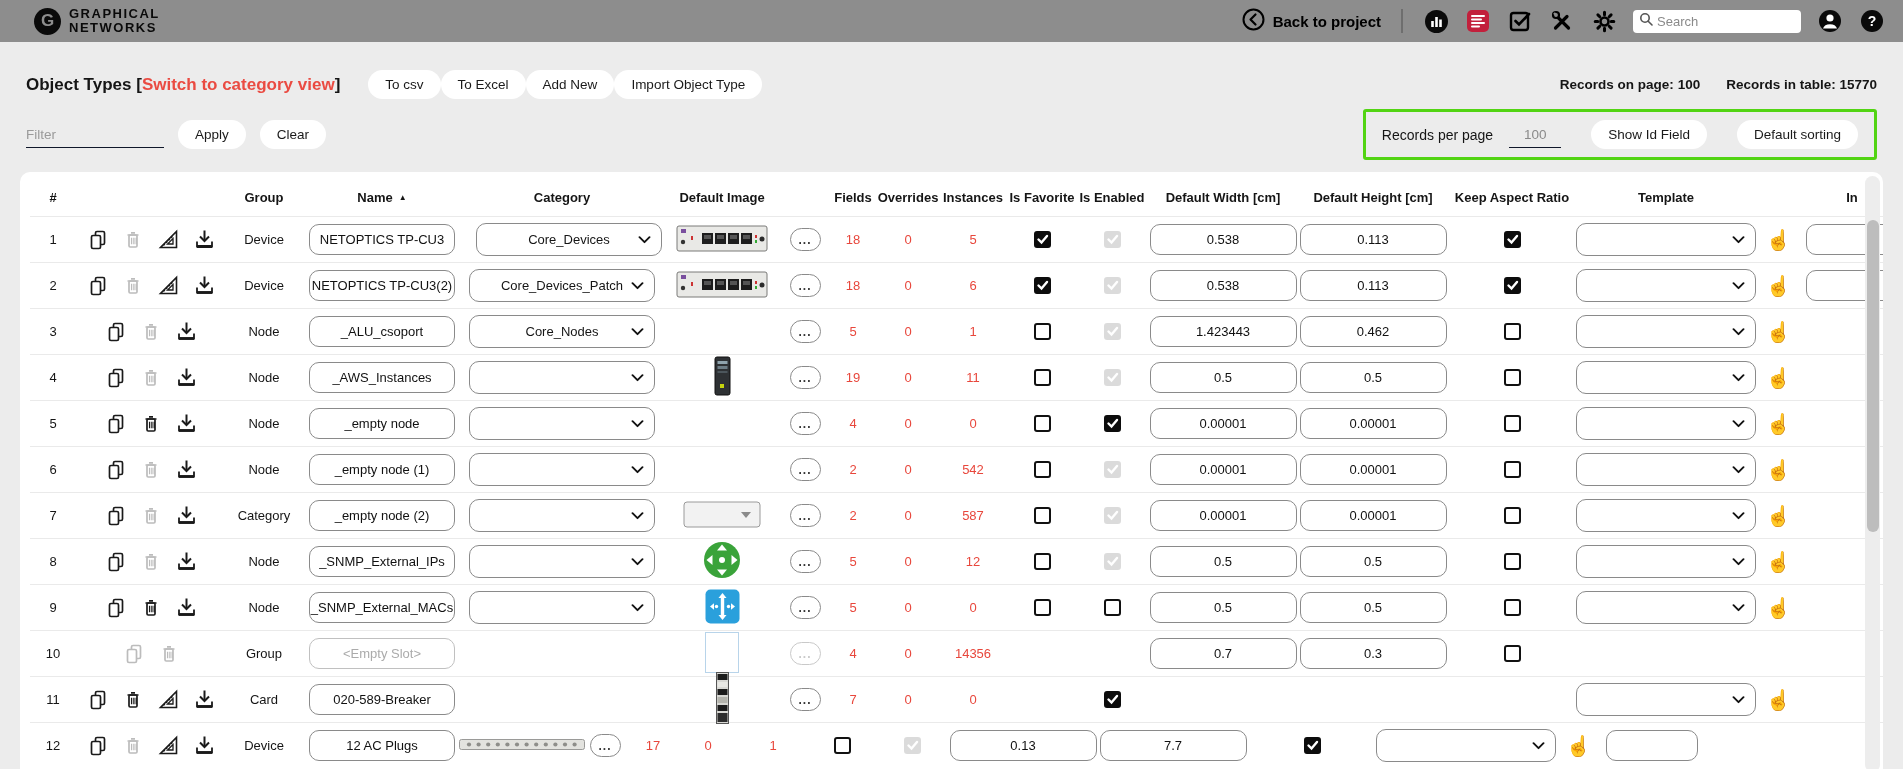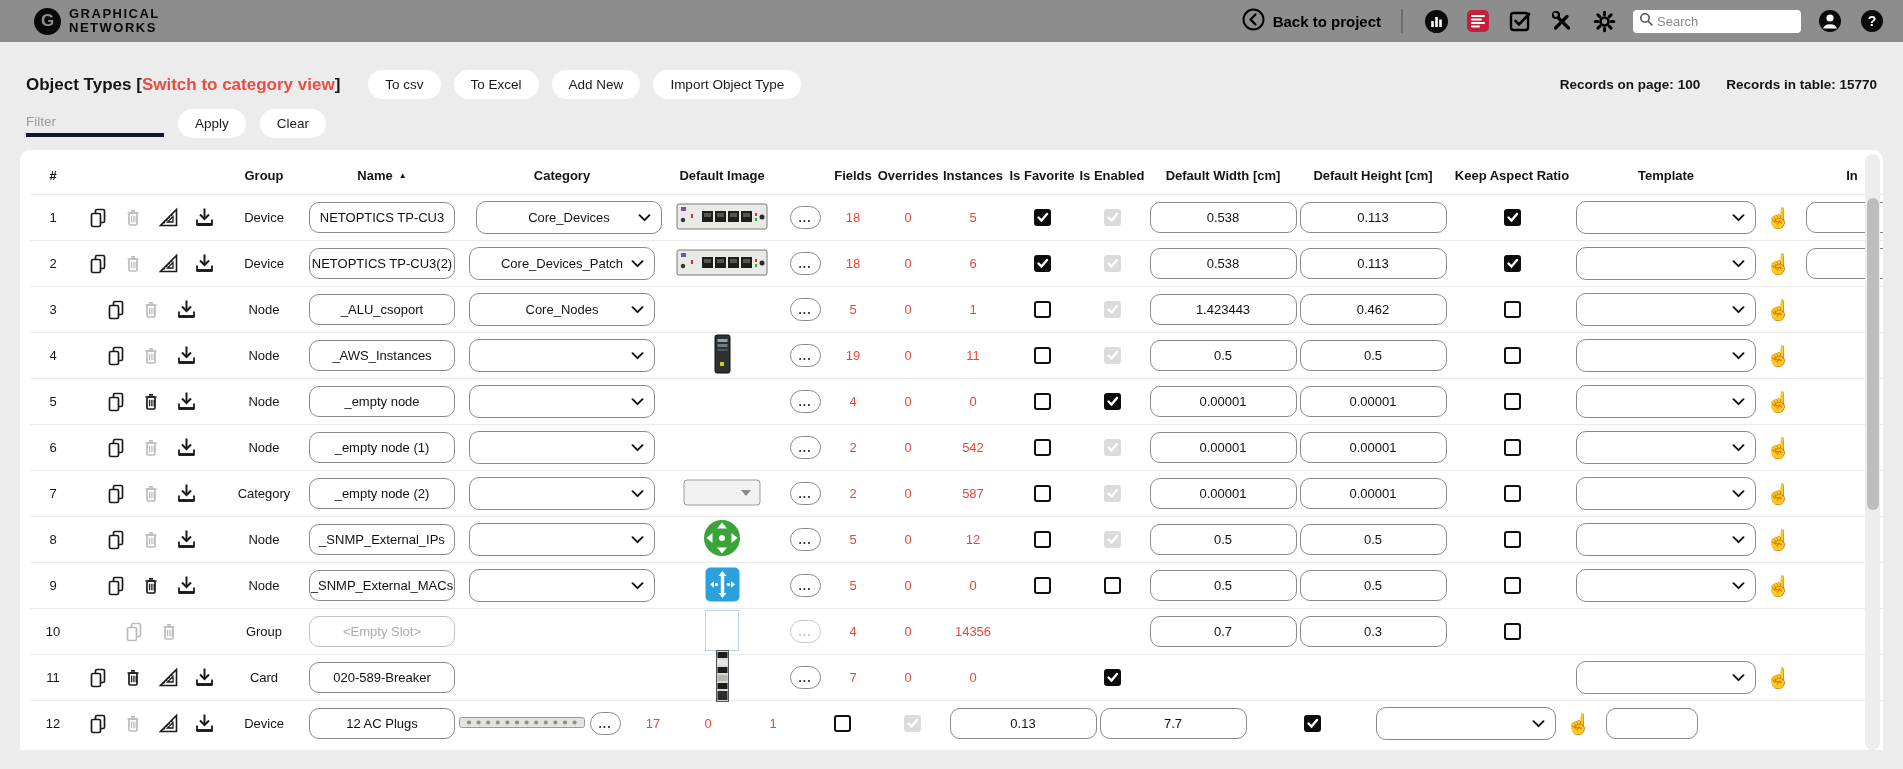--- a/index.html
+++ b/index.html
@@ -20,26 +20,26 @@
   .search-wrap input { border:none; outline:none; font-size:13px; width:130px; color:#333; background:transparent; font-family:"Liberation Sans",sans-serif; }
   .search-wrap input::placeholder { color:#8a8a8a; }
 
   
   .title-row { display:flex; align-items:center; margin:28px 26px 0 26px; }
   .page-title { font-size:17px; font-weight:bold; }
   .bracket { font-size:17px; font-weight:bold; }
   .switch-link { font-size:17px; font-weight:bold; color:#ea4b42; cursor:pointer; }
   .pill-btn { background:#fff; border:none; border-radius:16px; height:29px; padding:0 17px;
               font-size:13.5px; font-family:"Liberation Sans",sans-serif; cursor:pointer; color:#1a1a1a; }
-  .title-btns { display:flex; gap:13px; margin-left:28px; }
+  .title-btns { display:flex; margin-left:28px; }
   .title-right { margin-left:auto; display:flex; gap:26px; font-size:13.5px; font-weight:bold; }
 
   
   .filter-row { display:flex; align-items:center; margin:10px 26px 0 26px; }
-  .underline-input { border:none; border-bottom:4px solid #0f172a; background:transparent; outline:none;
+  .underline-input { border:none; border-bottom:1px solid #0f172a; background:transparent; outline:none;
                      font-size:13.5px; height:26px; font-family:"Liberation Sans",sans-serif; }
   .filter-input { width:138px; }
   .underline-input::placeholder { color:#9a9a9a; }
   .filter-row .pill-btn { margin-left:14px; }
   .rpp-panel { margin-left:auto; border:3px solid #52d413; border-radius:3px; padding:8px 16px;
                display:flex; align-items:center; gap:16px; }
   .rpp-label { font-size:14px; }
   .rpp-input { width:52px; text-align:center; color:#8a8a8a; }
 
   
@@ -180,20 +180,26 @@
       <span>Records in table:</span>
       <span>15770</span>
     </span>
   </div>
 </div>
 
 <div class="filter-row">
   <input type="text" class="underline-input filter-input" placeholder="Filter" style="">
   <button class="pill-btn">Apply</button>
   <button class="pill-btn">Clear</button>
+  <div class="rpp-panel">
+    <span class="rpp-label">Records per page</span>
+    <input type="text" class="underline-input rpp-input" value="100" style="">
+    <button class="pill-btn">Show Id Field</button>
+    <button class="pill-btn">Default sorting</button>
+  </div>
 </div>
 
 <div class="card">
   <div class="tbl" id="tbl">
       <div class="tr head">
         <div class="td" style="width: 46px;">
           <span>#</span>
         </div>
         <div class="td" style="width: 150px;">
           <span></span>

